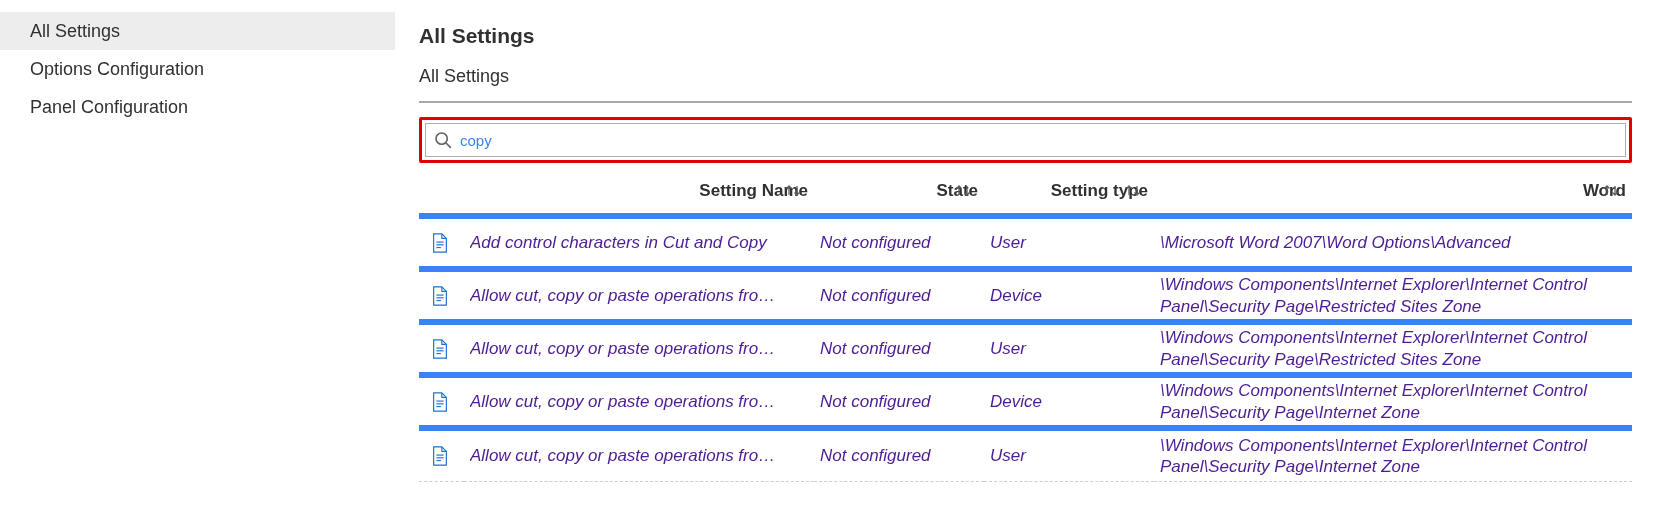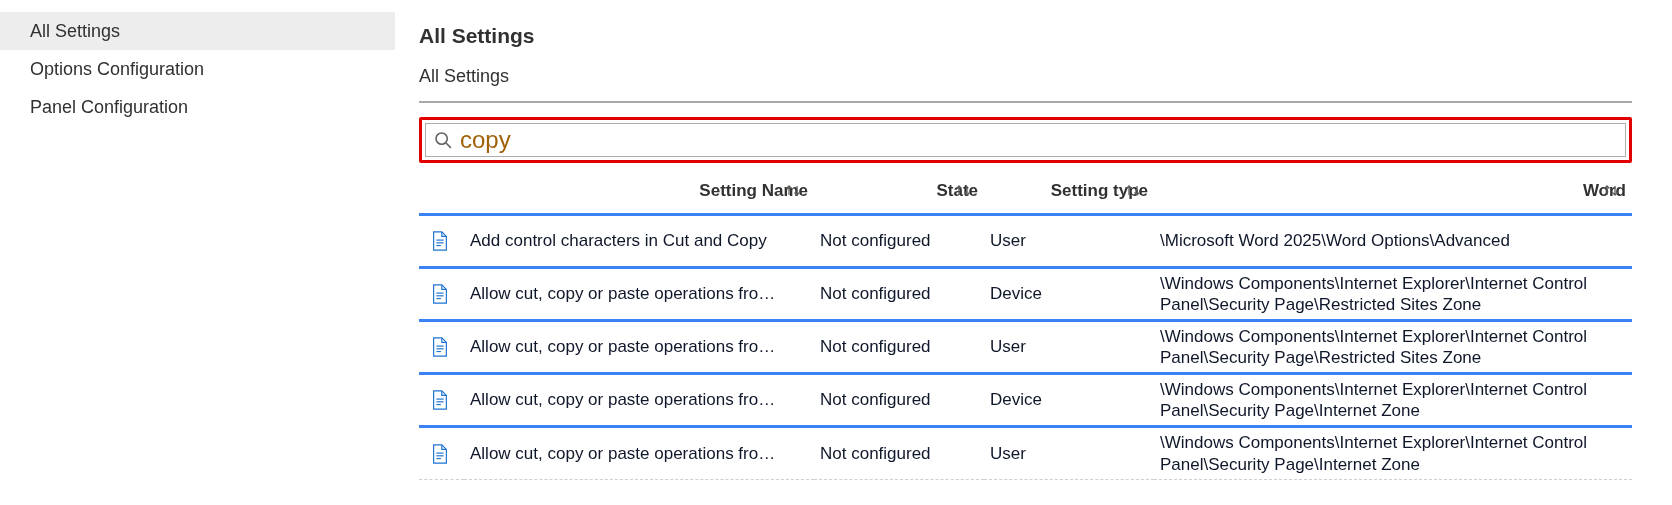--- a/index.html
+++ b/index.html
@@ -11,32 +11,32 @@
     .side-item.selected { background:#ededed; }
     
     .main { flex:1; padding:24px 40px 0 24px; position:relative; }
     .page-title { font-size:21px; font-weight:600; margin-bottom:18px; }
     .breadcrumb { font-size:18px; color:#323130; margin-bottom:14px; }
     .hr { height:2px; background:#a8a8a8; margin-bottom:14px; }
     
     .search-wrap { border:3px solid #e10000; border-radius:2px; padding:3px 3px; margin-bottom:8px; }
     .search-box { display:flex; align-items:center; height:34px; background:#ffffff; border:1px solid #adadad; padding:0 8px; }
     .search-icon { width:18px; height:18px; flex:none; color:#616161; }
-    .search-input { flex:1; border:none; outline:none; font-size:24px; padding-left:8px; color:#a16207; background:transparent; }
+    .search-input { flex:1; border:none; outline:none; font-size:15px; padding-left:8px; color:#3b82f6; background:transparent; }
     
     .tbl { width:100%; border-collapse:collapse; table-layout:fixed; }
     .tbl col.c-icon { width:45px; }
     .tbl col.c-name { width:350px; }
     .tbl col.c-state{ width:170px; }
     .tbl col.c-type { width:170px; }
     .tbl col.c-path { }
     .tbl th { text-align:right; font-size:17px; font-weight:600; padding:10px 6px 12px 6px; position:relative; white-space:nowrap; }
     .tbl th.first { padding-left:0; }
     .sort-icon { color:#605e5c; position:absolute; right:10px; top:12px; }
-    .tbl td { font-size:17px; color:#0f172a; padding:0 6px; border-top:3px solid #3b82f6; vertical-align:middle; height:53px; }
+    .tbl td { font-size:17px; color:#4c1d95; padding:0 6px; border-top:6px solid #3b82f6; vertical-align:middle; height:53px;font-style:italic; }
     .tbl tbody tr:last-child td { border-bottom:1px dashed #cfcfcf; }
     .ellip { white-space:nowrap; overflow:hidden; text-overflow:ellipsis; display:block; }
     .doc-icon { width:18px; height:20px; display:block; margin-left:6px; }
     .path-cell { line-height:1.25; font-size:16.5px; }
   </style>
 </head>
 <body>
 
 <div class="layout">
 
@@ -120,21 +120,21 @@
               <line x1="5" y1="10" x2="13" y2="10" stroke="#1e73d2" stroke-width="1.3"></line>
               <line x1="5" y1="13" x2="13" y2="13" stroke="#1e73d2" stroke-width="1.3"></line>
               <line x1="5" y1="16" x2="10" y2="16" stroke="#1e73d2" stroke-width="1.3"></line>
             </svg>
           </td>
           <td>
               <span class="ellip">Add control characters in Cut and Copy</span>
             </td>
           <td><span>Not configured</span></td>
           <td><span>User</span></td>
-          <td class="path-cell"><span>\Microsoft Word 2025\Word Options\Advanced</span></td>
+          <td class="path-cell"><span>\Microsoft Word 2007\Word Options\Advanced</span></td>
         </tr>
         <tr>
           <td>
             <svg class="doc-icon" viewBox="0 0 18 22">
               <path d="M2 1 H11 L16 6 V21 H2 Z" fill="#ffffff" stroke="#1e73d2" stroke-width="1.3"></path>
               <path d="M11 1 V6 H16" fill="none" stroke="#1e73d2" stroke-width="1.3"></path>
               <line x1="5" y1="10" x2="13" y2="10" stroke="#1e73d2" stroke-width="1.3"></line>
               <line x1="5" y1="13" x2="13" y2="13" stroke="#1e73d2" stroke-width="1.3"></line>
               <line x1="5" y1="16" x2="10" y2="16" stroke="#1e73d2" stroke-width="1.3"></line>
             </svg>

